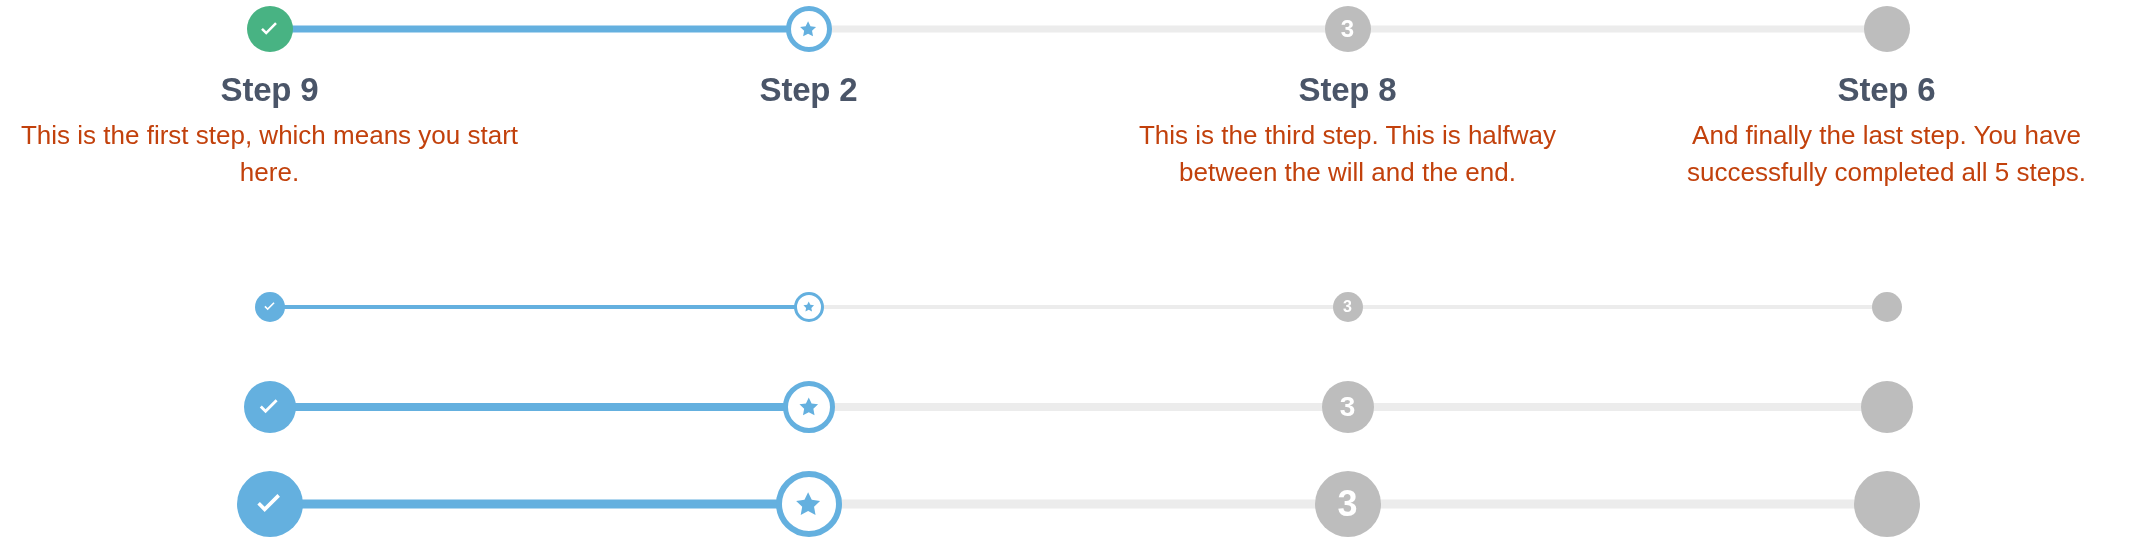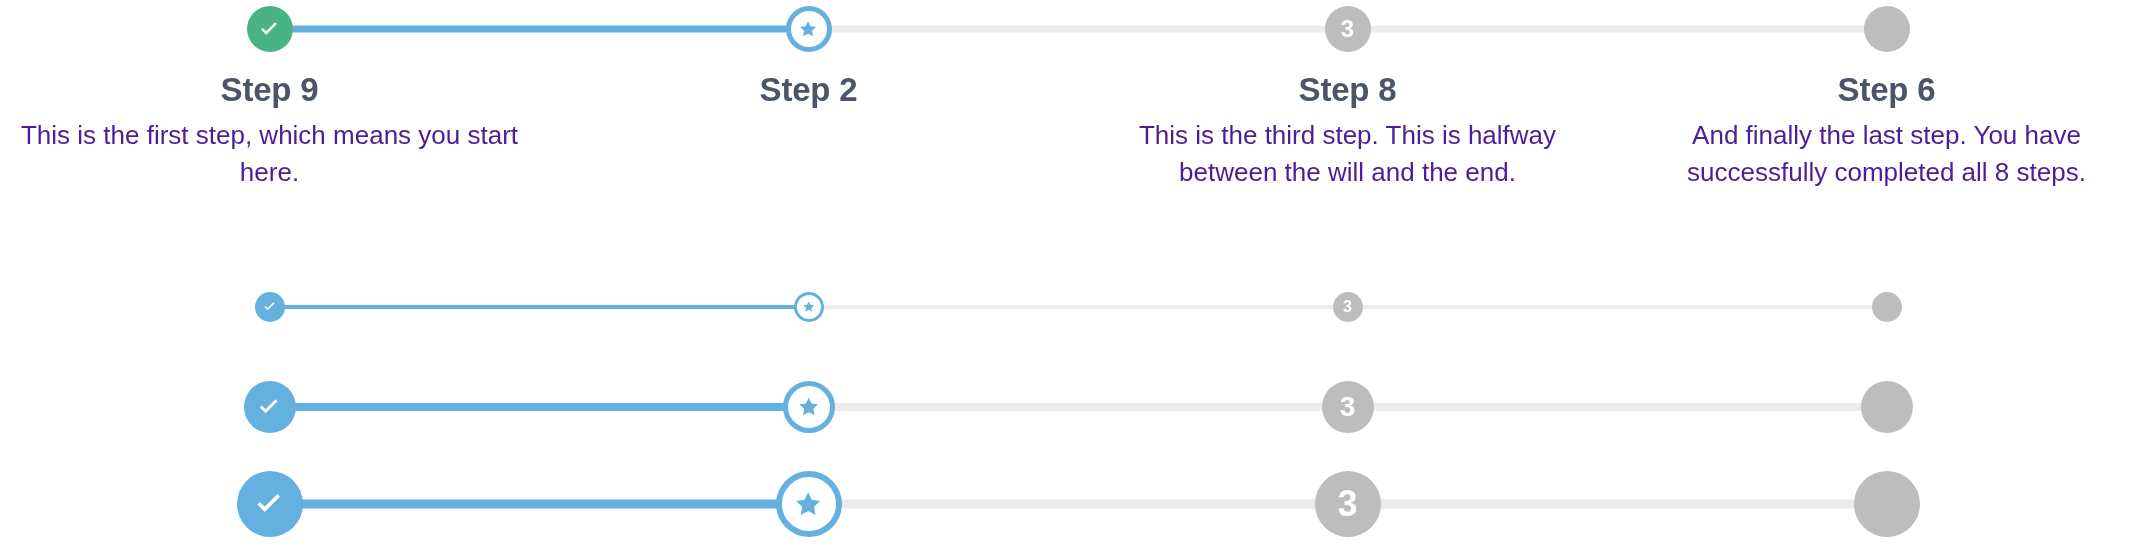--- a/index.html
+++ b/index.html
@@ -45,21 +45,21 @@
   #row1 .circle{width:46px;height:46px;}
   #row1 .c-active{border-width:5px;}
   #row1 .marker-row{height:58px;}
   #row1 .num{font-size:24px;}
   #row1 .bar{height:7px;}
   .labels{padding:0 14px;text-align:center;box-sizing:border-box;width:100%;}
   .title{
     font-size:33px;font-weight:bold;color:#4a5568;
     margin:13px 0 8px;letter-spacing:-0.2px;line-height:1.15;
   }
-  .desc{font-size:26px;color:#4c1d95;line-height:1.42;margin:0;}
+  .desc{font-size:26px;color:#c2410c;line-height:1.42;margin:0;}
 
   
   #row2{position:absolute;left:0;top:290px;width:2156px;}
   #row2 .circle{width:30px;height:30px;}
   #row2 .c-active{border-width:3px;}
   #row2 .marker-row{height:34px;}
   #row2 .num{font-size:16px;}
   #row2 .bar{height:4px;}
 
   
@@ -131,21 +131,21 @@
     </div>
 
     <div class="step">
       <div class="marker-row">
         <span class="bar left"></span>
         <span class="bar right hidden"></span>
         <span class="circle c-plain"></span>
       </div>
       <div class="labels">
         <div class="title">Step 6</div>
-        <div class="desc">And finally the last step. You have successfully completed all 8 steps.</div>
+        <div class="desc">And finally the last step. You have successfully completed all 5 steps.</div>
       </div>
     </div>
   </div>
 
   <div class="stepper" id="row2">
     <div class="step">
       <div class="marker-row">
         <span class="bar left hidden"></span>
         <span class="bar right done"></span>
         <span class="circle c-done-blue check">

